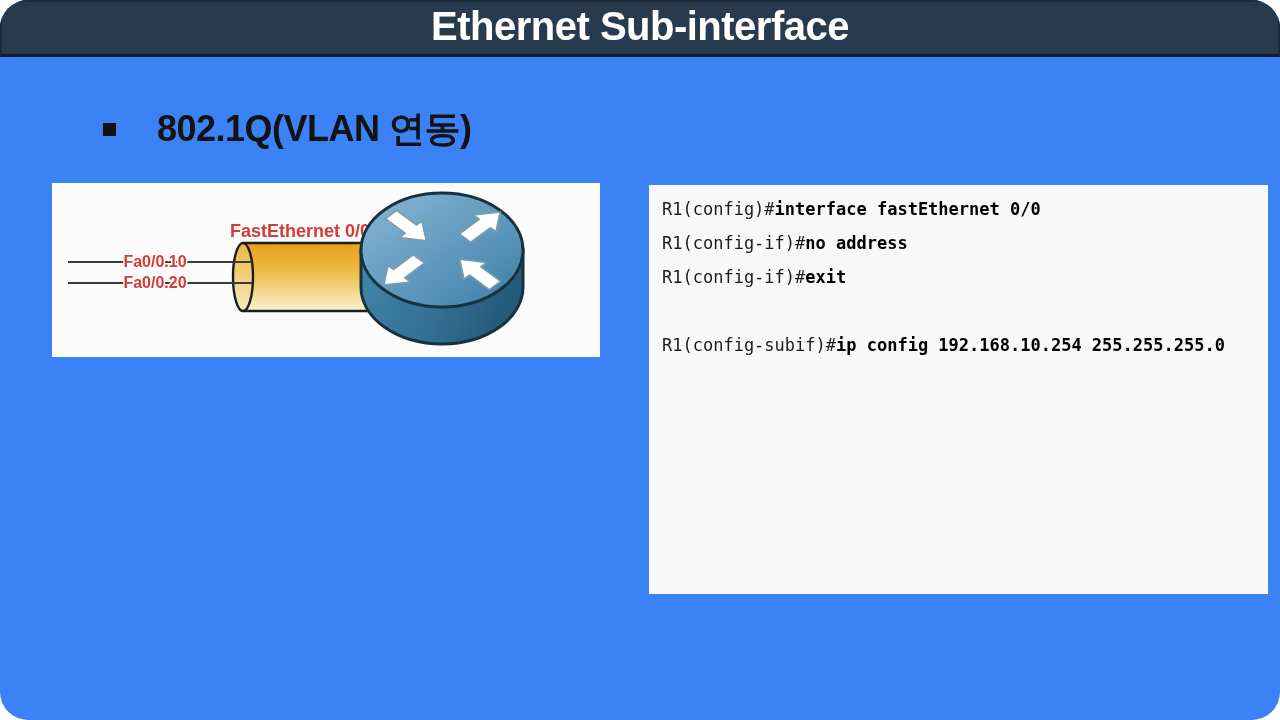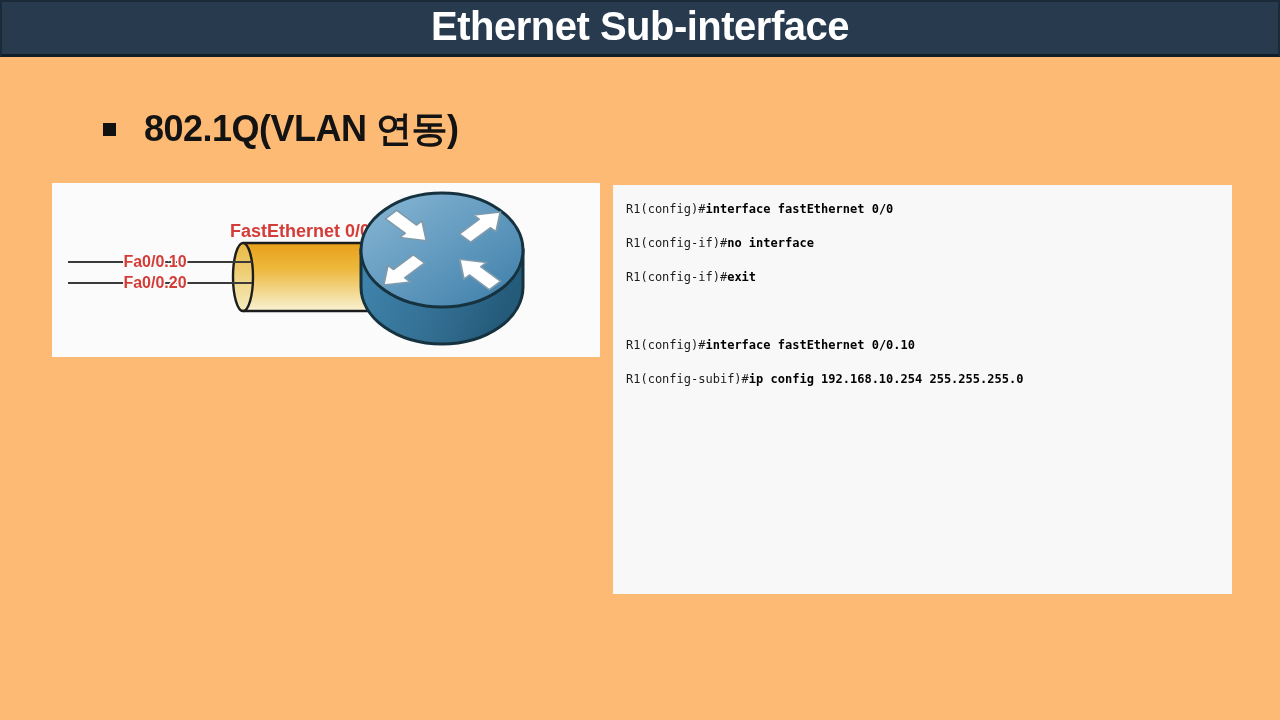--- a/index.html
+++ b/index.html
@@ -1,22 +1,23 @@
 <!DOCTYPE html>
 <html><head>
 <meta charset="utf-8">
 <style>
   html, body { margin: 0; padding: 0; background: #ffffff; }
   .slide {
     position: relative;
     width: 1280px;
     height: 720px;
-    background: #fdba74;
+    background: #3b82f6;
     overflow: hidden;
     font-family: "Liberation Sans", sans-serif;
+    border-radius: 28px;
   }
 
   
   .titlebar {
     position: absolute;
     top: 0; left: 0;
     width: 1280px;
     height: 57px;
     box-sizing: border-box;
     background: #273a4e;
@@ -35,21 +36,21 @@
     letter-spacing: -0.5px;
   }
 
   
   .bullet-row {
     position: absolute;
     left: 103px;
     top: 105px;
     display: flex;
     align-items: center;
-    gap: 28px;
+    gap: 41px;
   }
   .bullet-marker {
     width: 13px;
     height: 13px;
     background: #111111;
     flex: 0 0 auto;
   }
   .bullet-text {
     font-size: 36px;
     font-weight: 700;
@@ -65,29 +66,29 @@
     top: 183px;
     width: 548px;
     height: 174px;
     background: #fbfbfb;
   }
   .diagram svg { display: block; }
 
   
   .terminal {
     position: absolute;
-    left: 613px;
+    left: 649px;
     top: 185px;
     width: 619px;
     height: 409px;
     box-sizing: border-box;
     background: #f8f8f8;
     padding: 7px 0 0 13px;
     font-family: "DejaVu Sans Mono", "Liberation Mono", monospace;
-    font-size: 12px;
+    font-size: 17px;
     color: #1b1b1b;
   }
   .term-line {
     height: 34px;
     line-height: 34px;
     white-space: pre;
   }
   .term-line .prompt { font-weight: 400; }
   .term-line .cmd   { font-weight: 700; color: #000000; }
 </style>
@@ -153,27 +154,26 @@
           <path transform="translate(-40,29) rotate(135)" d="M-24,-8 H4 V-16 L26,0 L4,16 V8 H-24 Z"></path>
           <path transform="translate(36,31) rotate(-135)" d="M-24,-8 H4 V-16 L26,0 L4,16 V8 H-24 Z"></path>
         </g>
       </g>
     </svg>
   </div>
 
   <div class="terminal">
   <div class="term-line"><span class="prompt">R1(config)#</span><span class="cmd">interface fastEthernet 0/0</span></div>
 
-  <div class="term-line"><span class="prompt">R1(config-if)#</span><span class="cmd">no interface</span></div>
+  <div class="term-line"><span class="prompt">R1(config-if)#</span><span class="cmd">no address</span></div>
 
   <div class="term-line"><span class="prompt">R1(config-if)#</span><span class="cmd">exit</span></div>
 
   <div class="term-line"><span class="prompt"></span><span class="cmd"></span></div>
 
-  <div class="term-line"><span class="prompt">R1(config)#</span><span class="cmd">interface fastEthernet 0/0.10</span></div>
 
 
   <div class="term-line"><span class="prompt">R1(config-subif)#</span><span class="cmd">ip config 192.168.10.254 255.255.255.0</span></div>
 
 
   <div class="term-line"><span class="prompt"></span><span class="cmd"></span></div>
 
 
 
 </div>

